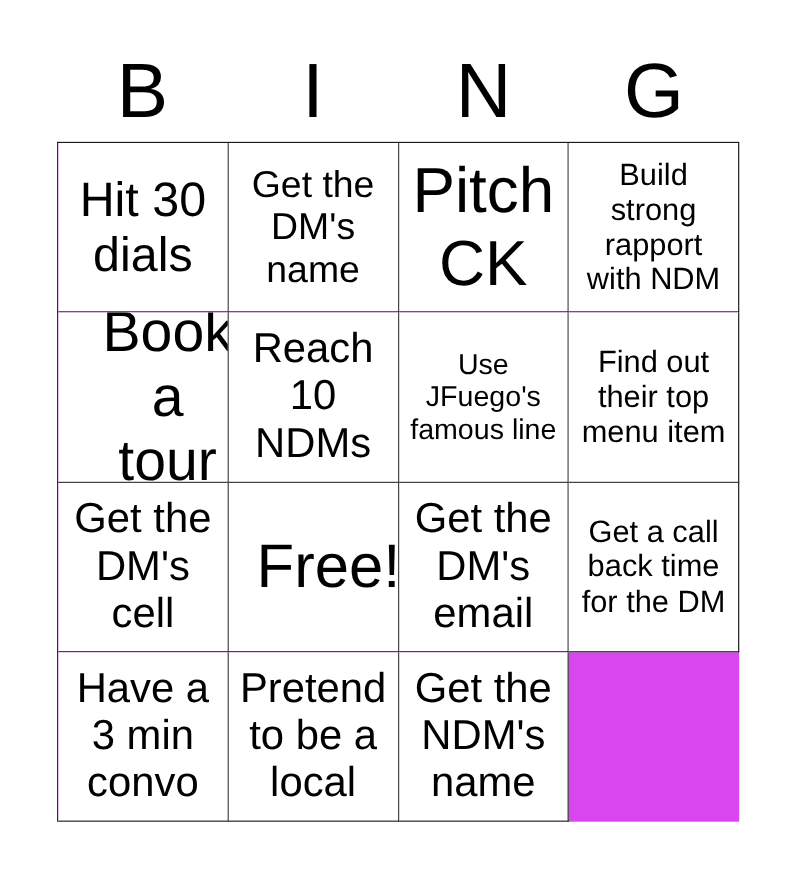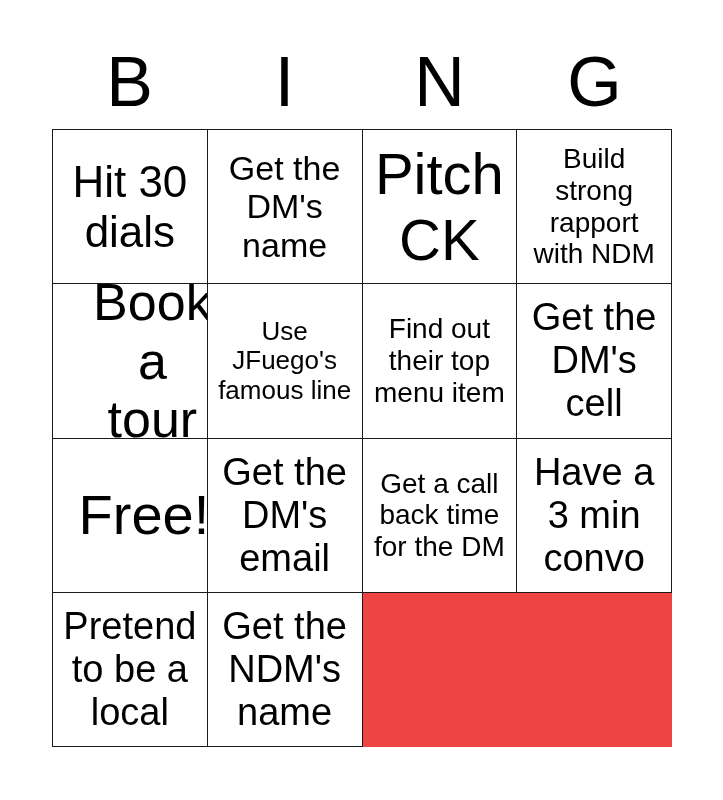--- a/index.html
+++ b/index.html
@@ -51,21 +51,21 @@
     left: 52px;
     top: 129px;
     width: 620px;
     height: 618px;
     box-sizing: border-box;
     display: grid;
     grid-template-columns: 1fr 1fr 1fr 1fr;
     grid-template-rows: 1fr 1fr 1fr 1fr;
     border-top: 1.5px solid #1a1a1a;
     border-left: 1.5px solid #1a1a1a;
-    background: #ef4444;
+    background: #d946ef;
   }
   .cell {
     box-sizing: border-box;
     border-right: 1.5px solid #1a1a1a;
     border-bottom: 1.5px solid #1a1a1a;
     display: flex;
     align-items: center;
     justify-content: center;
     text-align: center;
     padding: 2px 4px;
@@ -121,20 +121,23 @@
     <div class="cell fs-xxl">
         <span class="cell-text">Pitch CK</span>
       </div>
 
     <div class="cell fs-xs">
         <span class="cell-text">Build strong rapport with NDM</span>
       </div>
     <div class="cell fs-xl">
         <span class="cell-text">Book a tour</span>
       </div>
+    <div class="cell fs-md">
+        <span class="cell-text">Reach 10 NDMs</span>
+      </div>
     <div class="cell fs-xxs">
         <span class="cell-text">Use JFuego's famous line</span>
       </div>
 
     <div class="cell fs-xs">
         <span class="cell-text">Find out their top menu item</span>
       </div>
     <div class="cell fs-md">
         <span class="cell-text">Get the DM's cell</span>
       </div>

